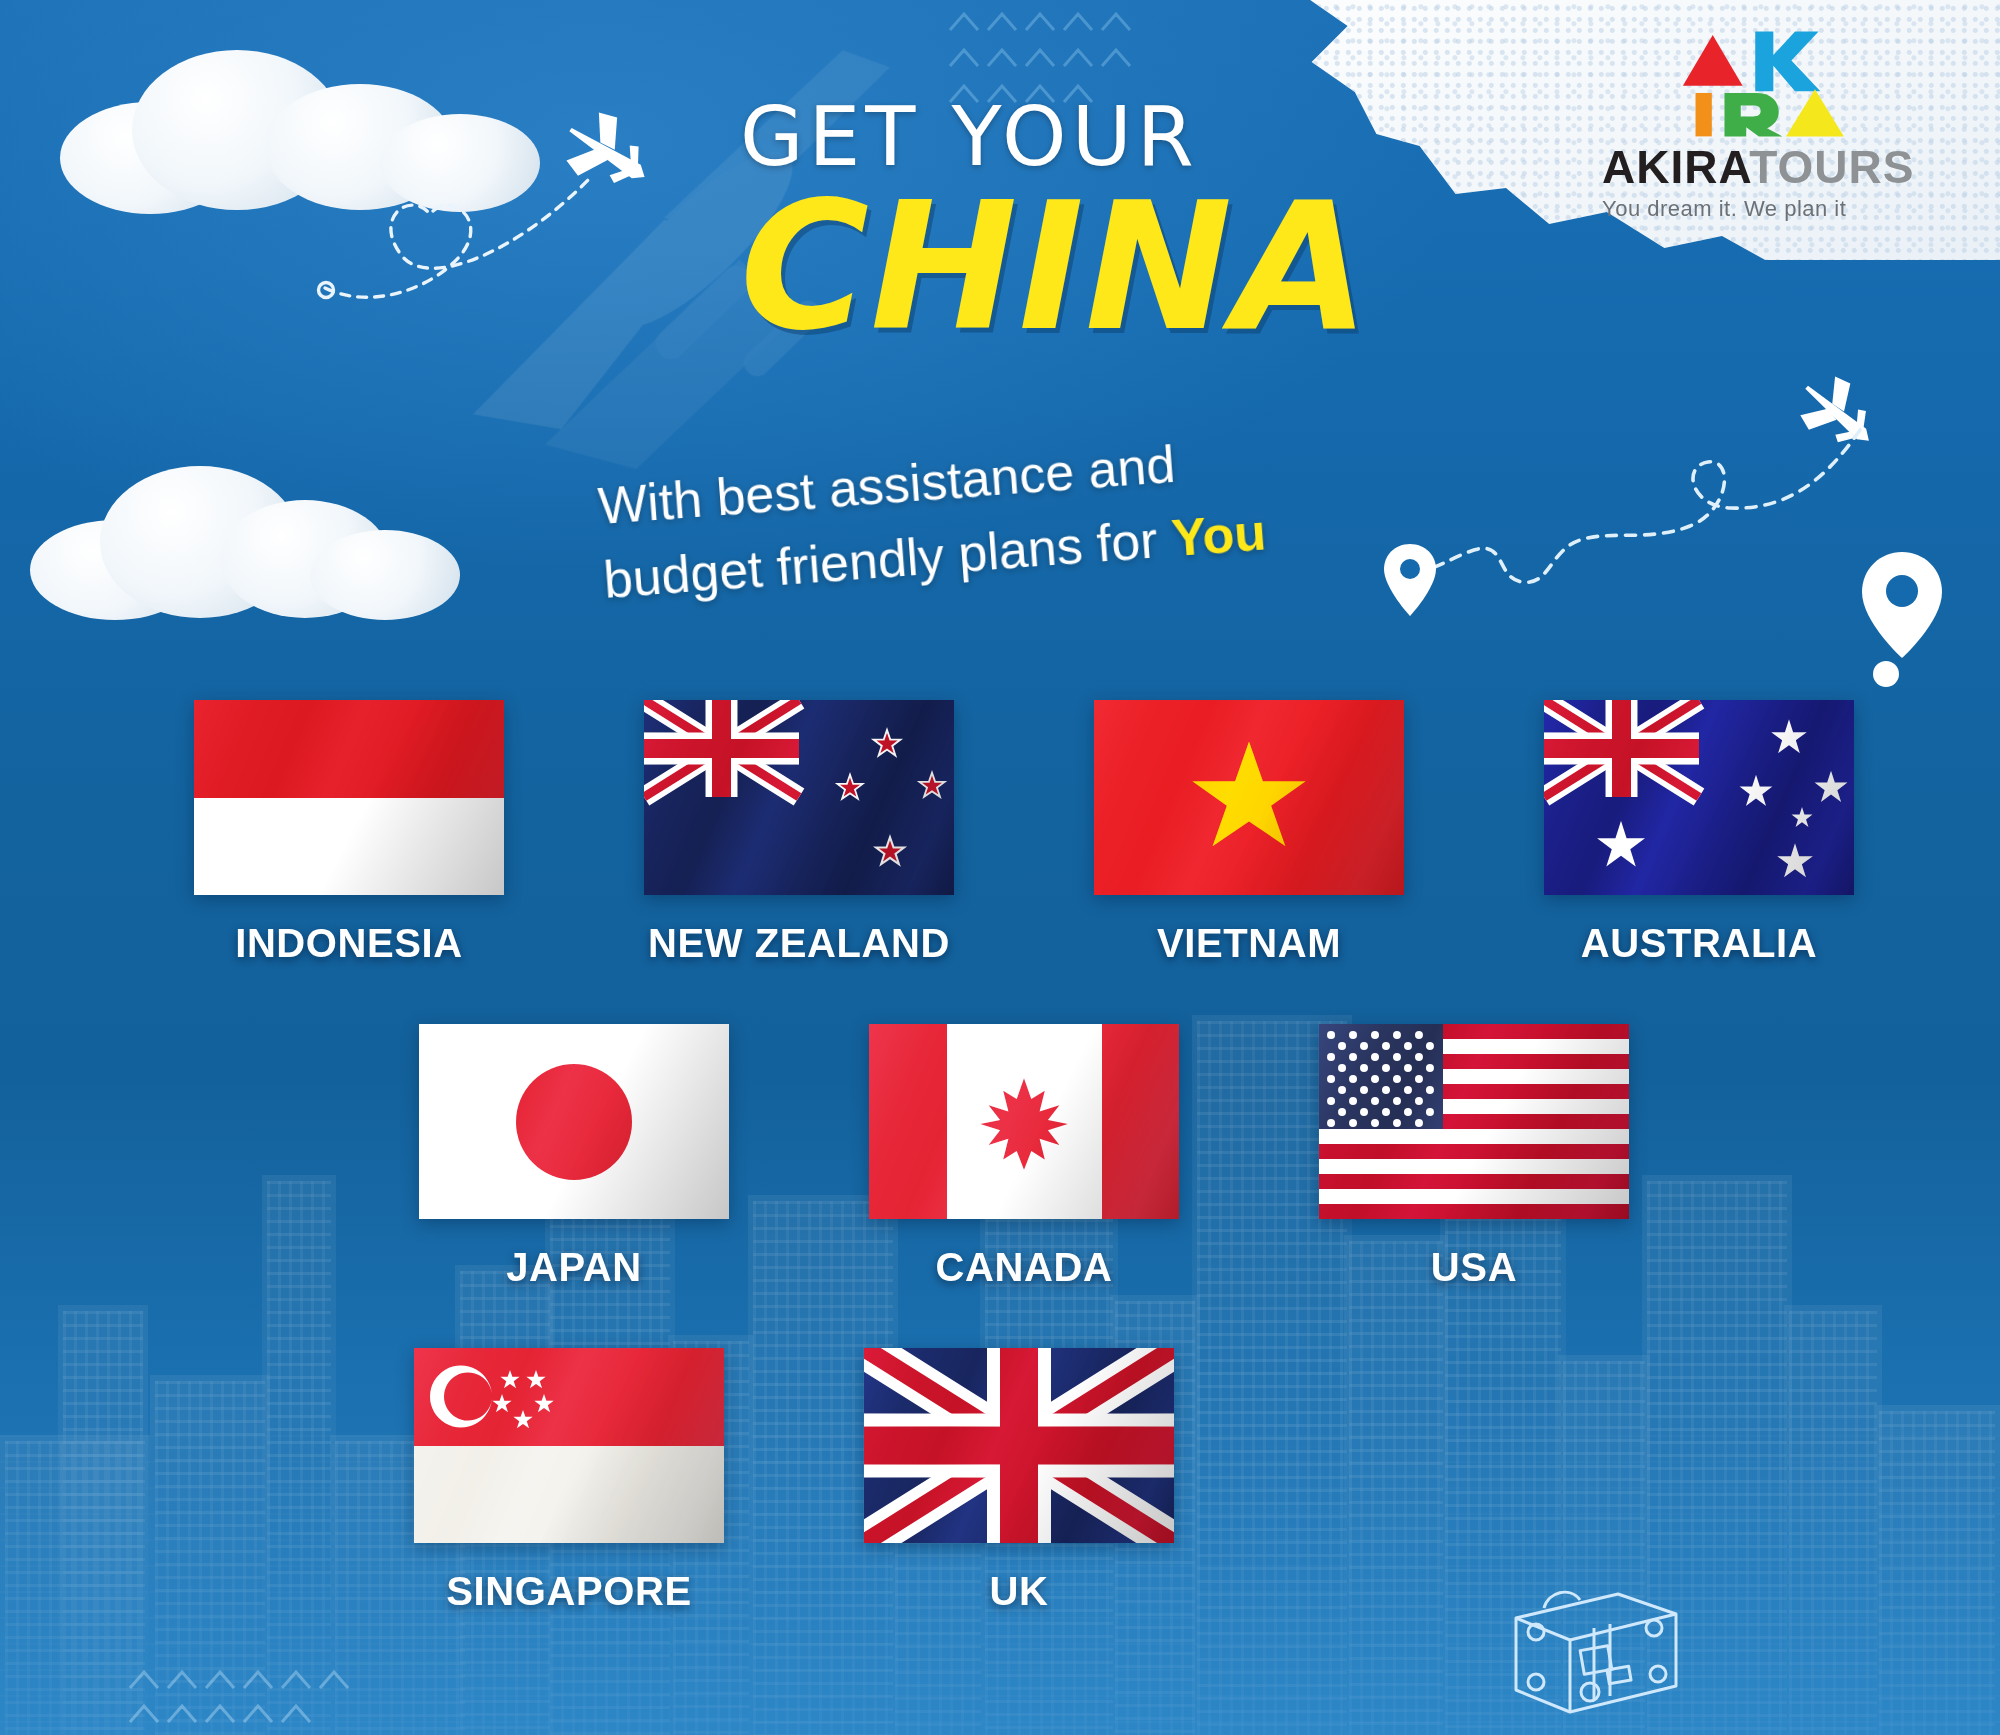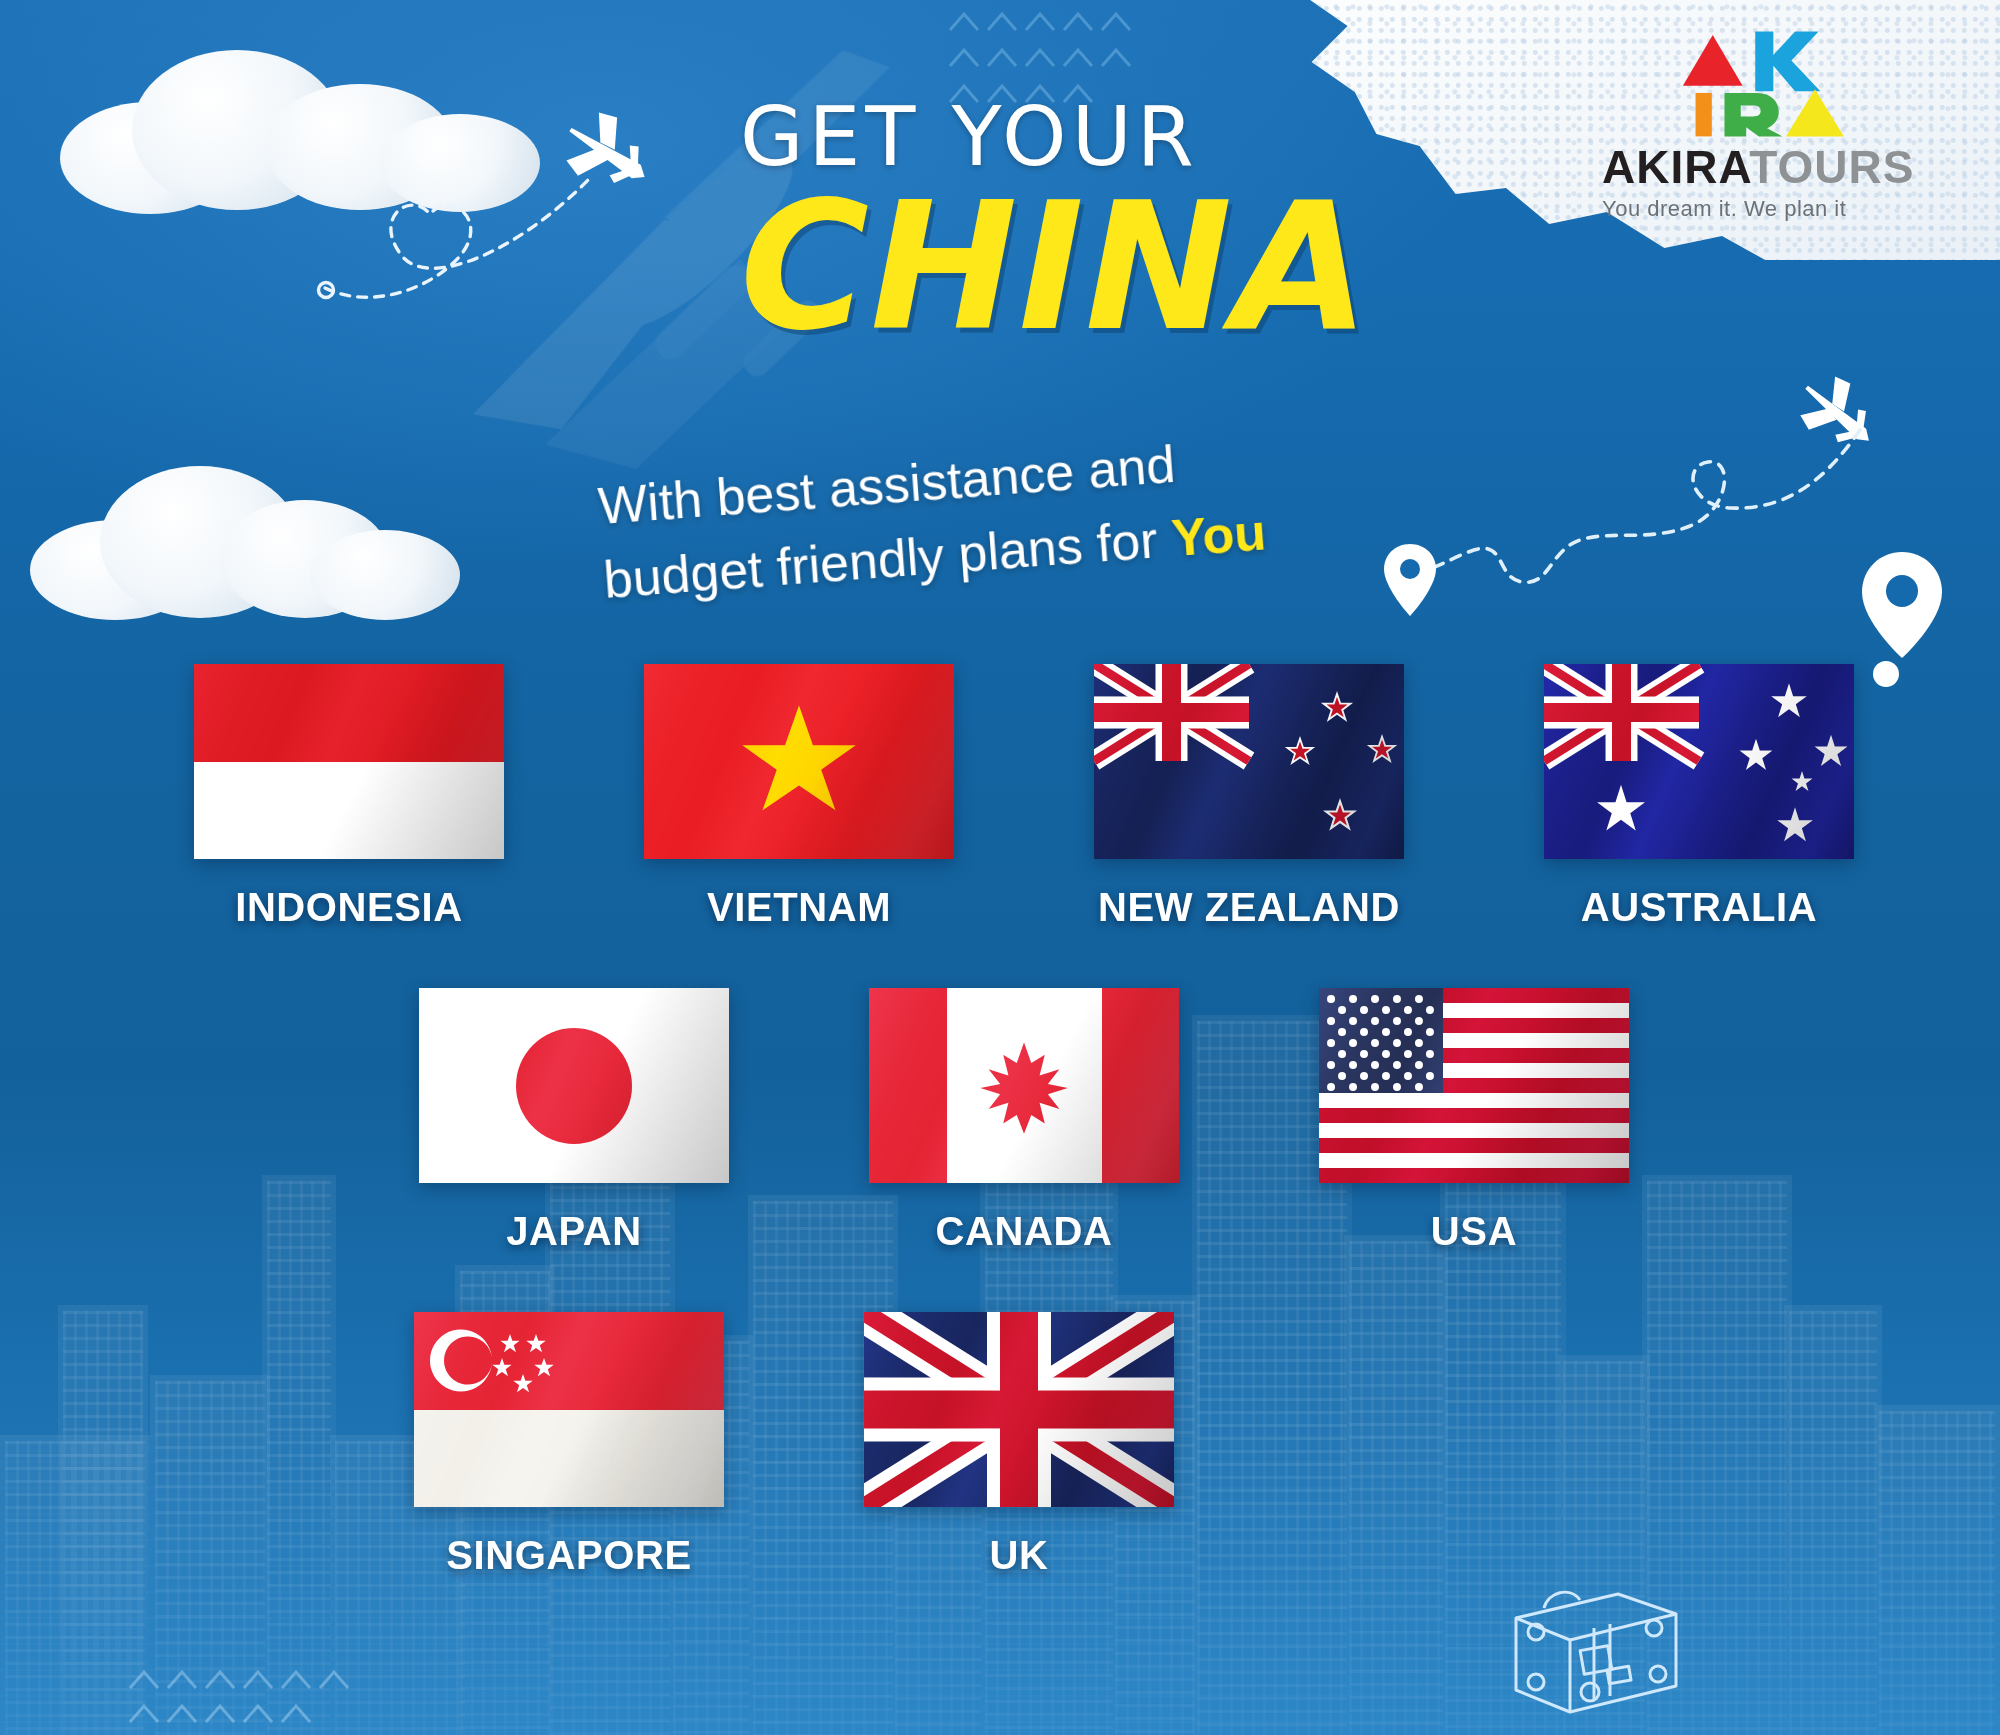--- a/index.html
+++ b/index.html
@@ -74,21 +74,21 @@
     transform:rotate(-4.2deg);
     text-shadow:0 2px 7px rgba(0,0,0,.3);
   }
   .sub .you{color:#ffe81a;font-weight:bold;}
 
   
   .deco{position:absolute;pointer-events:none;}
 
   
   .grid{
-    position:absolute;left:0;right:0;top:664px;margin-left:48px;
+    position:absolute;left:0;right:0;top:700px;margin-left:48px;
   }
   .row{display:flex;justify-content:center;gap:120px;margin-bottom:58px;}
   .row.r3{gap:120px;padding-left:0;justify-content:center;}
   .cell{width:330px;display:flex;flex-direction:column;align-items:center;}
   .flagbox{
     width:310px;height:195px;position:relative;overflow:hidden;
     box-shadow:0 5px 16px rgba(3,35,65,.38);
     background:#fff;
   }
   .flagbox .wave{
@@ -273,30 +273,20 @@
           <div class="stripe" style="top:0;height:50%;background:#e01b24"></div>
           <div class="stripe" style="top:50%;height:50%;background:#ffffff"></div>
           <div class="wave"></div>
             <div class="shade"></div>
         </div>
         <div class="label">INDONESIA</div>
       </div>
 
       <div class="cell">
         <div class="flagbox">
-          <div class="f-fill" style="background:#ec2027"></div>
-          <div class="star5" style="left:50%;top:50%;width:118px;height:112px;transform:translate(-50%,-50%);background:#ffd400"></div>
-          <div class="wave"></div>
-            <div class="shade"></div>
-        </div>
-        <div class="label">VIETNAM</div>
-      </div>
-
-      <div class="cell">
-        <div class="flagbox">
           <div class="f-fill" style="background:#17245e"></div>
           <svg viewBox="0 0 310 195" style="position:absolute;inset:0;width:100%;height:100%">
             <g>
               <rect x="0" y="0" width="155" height="97" fill="#17245e"></rect>
               <path d="M0 0 L155 97 M155 0 L0 97" stroke="#fff" stroke-width="20"></path>
               <path d="M0 0 L155 97" stroke="#cc142b" stroke-width="9"></path>
               <path d="M155 0 L0 97" stroke="#cc142b" stroke-width="9"></path>
               <path d="M77.5 0 V97 M0 48.5 H155" stroke="#fff" stroke-width="32"></path>
               <path d="M77.5 0 V97 M0 48.5 H155" stroke="#cc142b" stroke-width="19"></path>
             </g>
@@ -316,20 +306,30 @@
               <g transform="translate(246,152)">
                   <polygon points="0,-18 4.3,-5.6 17.1,-5.6 6.8,2.3 10.8,14.8 0,7.2 -10.8,14.8 -6.8,2.3 -17.1,-5.6 -4.3,-5.6" fill="#fff"></polygon>
                   <polygon points="0,-11.6 2.8,-3.6 11,-3.6 4.3,1.5 7,9.5 0,4.6 -7,9.5 -4.3,1.5 -11,-3.6 -2.8,-3.6" fill="#cc142b"></polygon>
                 </g>
             </g>
           </svg>
           <div class="wave"></div>
             <div class="shade"></div>
         </div>
         <div class="label">NEW ZEALAND</div>
+      </div>
+
+      <div class="cell">
+        <div class="flagbox">
+          <div class="f-fill" style="background:#ec2027"></div>
+          <div class="star5" style="left:50%;top:50%;width:118px;height:112px;transform:translate(-50%,-50%);background:#ffd400"></div>
+          <div class="wave"></div>
+            <div class="shade"></div>
+        </div>
+        <div class="label">VIETNAM</div>
       </div>
 
       <div class="cell">
         <div class="flagbox">
           <div class="f-fill" style="background:#1b1f8a"></div>
           <svg viewBox="0 0 310 195" style="position:absolute;inset:0;width:100%;height:100%">
             <g>
               <rect x="0" y="0" width="155" height="97" fill="#1b1f8a"></rect>
               <path d="M0 0 L155 97 M155 0 L0 97" stroke="#fff" stroke-width="20"></path>
               <path d="M0 0 L155 97" stroke="#cc142b" stroke-width="9"></path>

